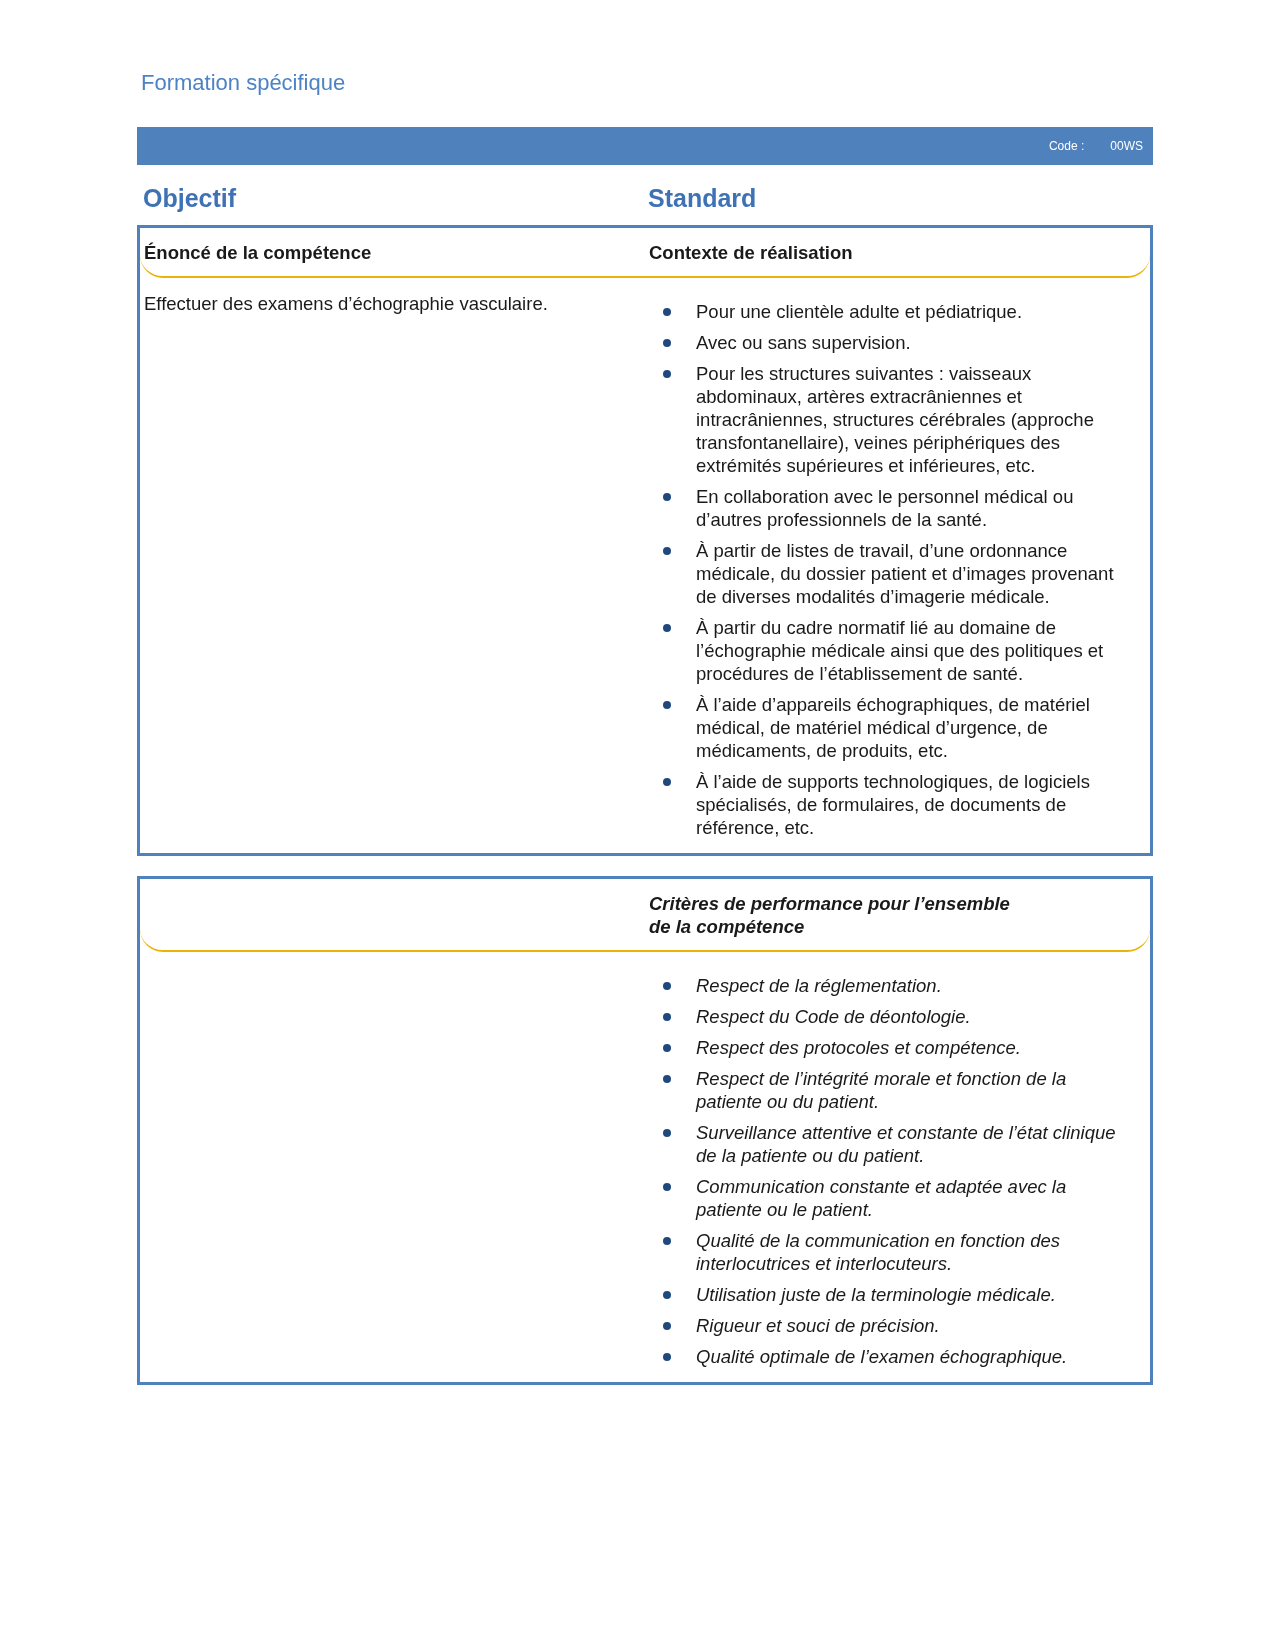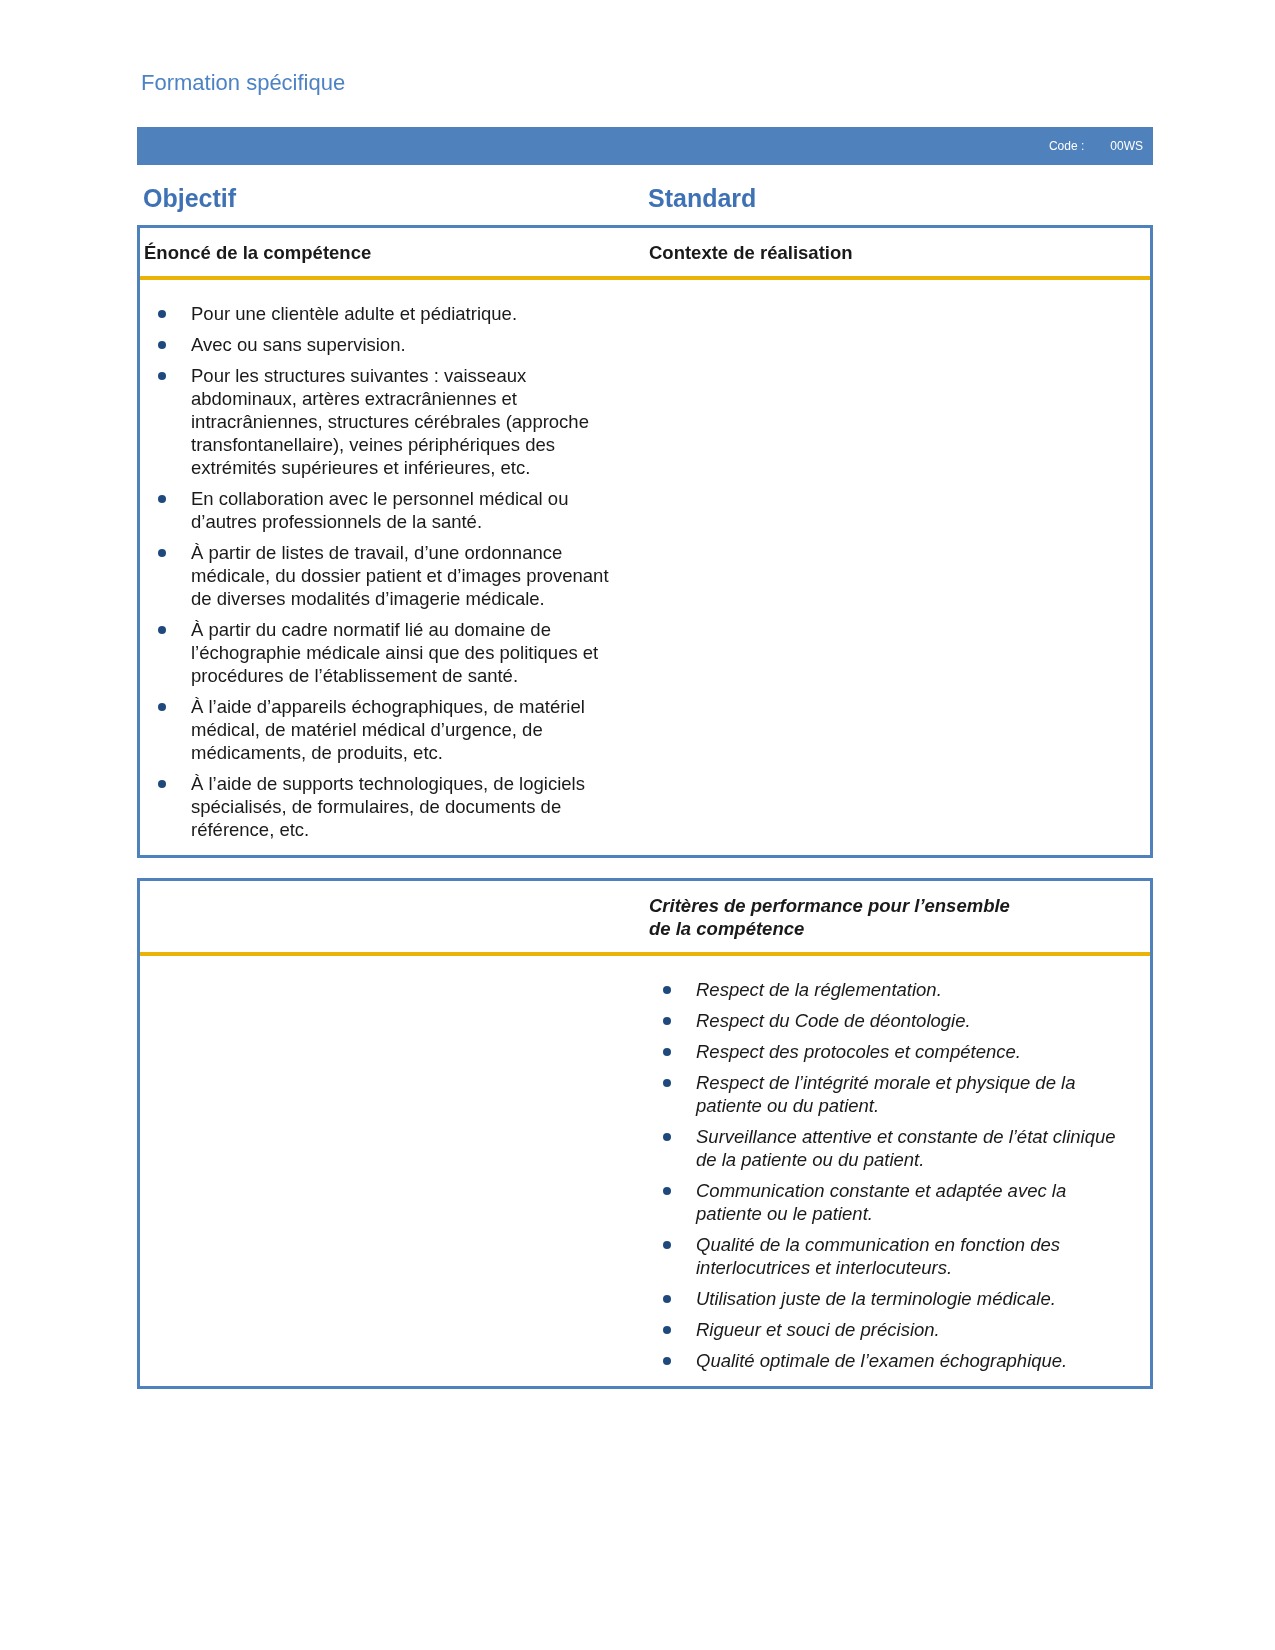--- a/index.html
+++ b/index.html
@@ -57,21 +57,22 @@
     margin-top: 15px;
     border: 3px solid #4f81bd;
     background: #ffffff;
   }
   .tbl2 { margin-top: 20px; font-style: italic; }
   .tbl-row {
     display: grid;
     grid-template-columns: 1fr 1fr;
   }
   .tbl-head {
-    border-bottom: 4px solid #eab308;
+    border-bottom: 2px solid #eab308;
+    border-radius: 23px;
   }
   .cell {
     padding: 0 8px 0 4px;
     box-sizing: border-box;
     min-height: 1px;
   }
   .tbl-head .cell {
     font-weight: bold;
     font-size: 18.5px;
     line-height: 23px;
@@ -124,20 +125,21 @@
     <div class="col-heading first">Objectif</div>
     <div class="col-heading second">Standard</div>
   </div>
 
   <div class="tbl">
     <div class="tbl-row tbl-head">
       <div class="cell">Énoncé de la compétence</div>
       <div class="cell">Contexte de réalisation</div>
     </div>
     <div class="tbl-row">
+      <div class="cell statement">Effectuer des examens d’échographie vasculaire.</div>
       <div class="cell">
         <ul class="bullets">
 
             <li class="bullet-item">
               <span class="dot"></span>
               <span>Pour une clientèle adulte et pédiatrique.</span>
             </li>
 
             <li class="bullet-item">
               <span class="dot"></span>
@@ -200,21 +202,21 @@
               <span>Respect du Code de déontologie.</span>
             </li>
 
             <li class="bullet-item">
               <span class="dot"></span>
               <span>Respect des protocoles et compétence.</span>
             </li>
 
             <li class="bullet-item">
               <span class="dot"></span>
-              <span>Respect de l’intégrité morale et physique de la patiente ou du patient.</span>
+              <span>Respect de l’intégrité morale et fonction de la patiente ou du patient.</span>
             </li>
 
             <li class="bullet-item">
               <span class="dot"></span>
               <span>Surveillance attentive et constante de l’état clinique de la patiente ou du patient.</span>
             </li>
 
             <li class="bullet-item">
               <span class="dot"></span>
               <span>Communication constante et adaptée avec la patiente ou le patient.</span>

